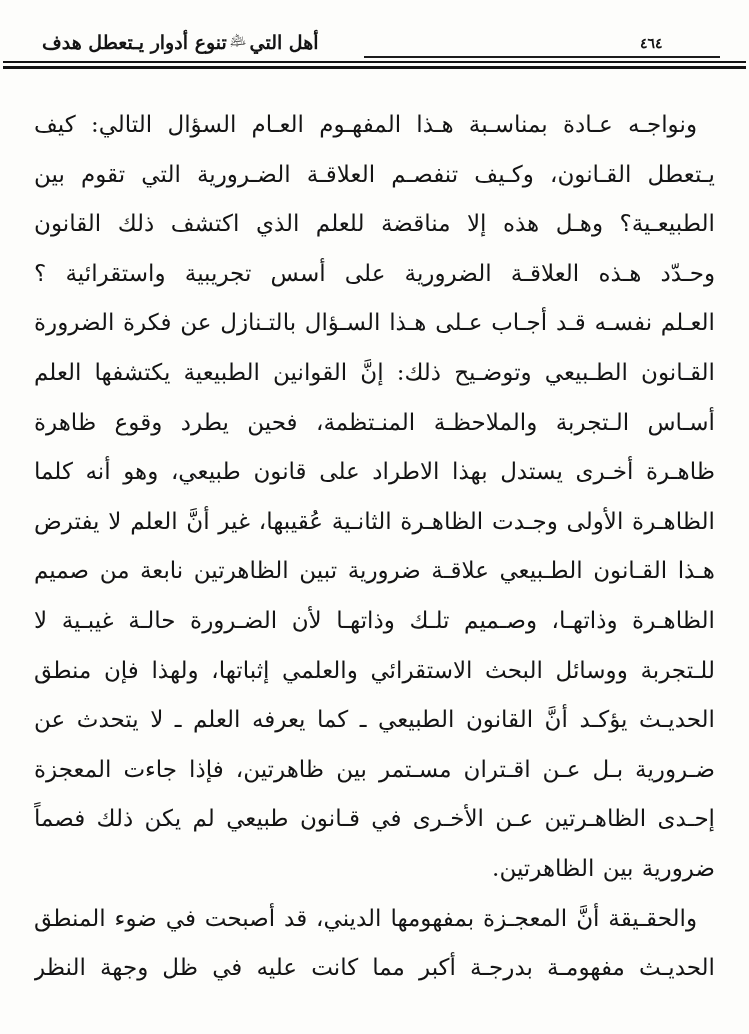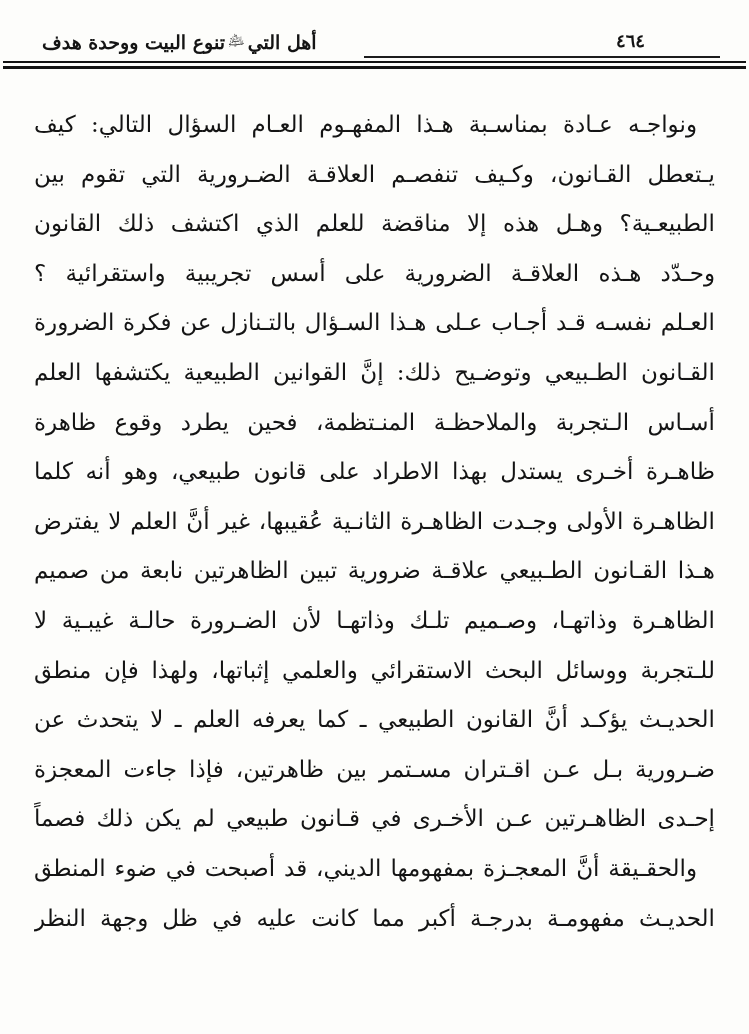--- a/index.html
+++ b/index.html
@@ -30,24 +30,24 @@
   }
   .honorific {
     font-size: 13px;
     font-weight: normal;
     position: relative;
     top: -4px;
     margin: 0 3px;
   }
   .page-number {
     position: absolute;
-    left: 616px;
+    left: 640px;
     bottom: 7px;
     direction: rtl;
-    font-size: 18px;
+    font-size: 14px;
     font-weight: bold;
     letter-spacing: 5px;
   }
   .header-underline {
     position: absolute;
     left: 364px;
     width: 356px;
     bottom: 0;
     border-bottom: 2px solid #1c1c1c;
   }
@@ -74,21 +74,21 @@
   .line.indent { padding-right: 18px; }
   .line.par-end { text-align-last: right; }
 </style>
 </head>
 <body>
 
 <div class="page">
 
   <div class="header">
     <div class="book-title">
-      <span>أهل التي</span><span class="honorific">﵇</span><span>تنوع البيت ووحدة هدف</span>
+      <span>أهل التي</span><span class="honorific">﵇</span><span>تنوع أدوار يـتعطل هدف</span>
     </div>
     <div class="page-number">٤٦٤</div>
     <div class="header-underline"></div>
   </div>
 
   <div class="double-rule"></div>
 
   <div class="body-text">
     <div class="line indent">ونواجـه عـادة بمناسـبة هـذا المفهـوم العـام السؤال التالي: كيف يمكن أن</div>
     <div class="line">يـتعطل القـانون، وكـيف تنفصـم العلاقـة الضـرورية التي تقوم بين الظواهر</div>
@@ -98,17 +98,18 @@
     <div class="line">القـانون الطـبيعي وتوضـيح ذلك: إنَّ القوانين الطبيعية يكتشفها العلم على</div>
     <div class="line">أسـاس الـتجربة والملاحظـة المنـتظمة، فحين يطرد وقوع ظاهرة طبيعية عُقيب</div>
     <div class="line">ظاهـرة أخـرى يستدل بهذا الاطراد على قانون طبيعي، وهو أنه كلما وجدت</div>
     <div class="line">الظاهـرة الأولى وجـدت الظاهـرة الثانـية عُقيبها، غير أنَّ العلم لا يفترض في</div>
     <div class="line">هـذا القـانون الطـبيعي علاقـة ضرورية تبين الظاهرتين نابعة من صميم هذه</div>
     <div class="line">الظاهـرة وذاتهـا، وصـميم تلـك وذاتهـا لأن الضـرورة حالـة غيبـية لا يمكن</div>
     <div class="line">للـتجربة ووسائل البحث الاستقرائي والعلمي إثباتها، ولهذا فإن منطق العلم</div>
     <div class="line">الحديـث يؤكـد أنَّ القانون الطبيعي ـ كما يعرفه العلم ـ لا يتحدث عن علاقة</div>
     <div class="line">ضـرورية بـل عـن اقـتران مسـتمر بين ظاهرتين، فإذا جاءت المعجزة وفصلت</div>
     <div class="line">إحـدى الظاهـرتين عـن الأخـرى في قـانون طبيعي لم يكن ذلك فصماً لعلاقة</div>
+    <div class="line par-end">ضرورية بين الظاهرتين.</div>
     <div class="line indent">والحقـيقة أنَّ المعجـزة بمفهومها الديني، قد أصبحت في ضوء المنطق العلمي</div>
     <div class="line">الحديـث مفهومـة بدرجـة أكبر مما كانت عليه في ظل وجهة النظر الكلاسيكية</div>
   </div>
 
 </div>
 
 </body></html>

